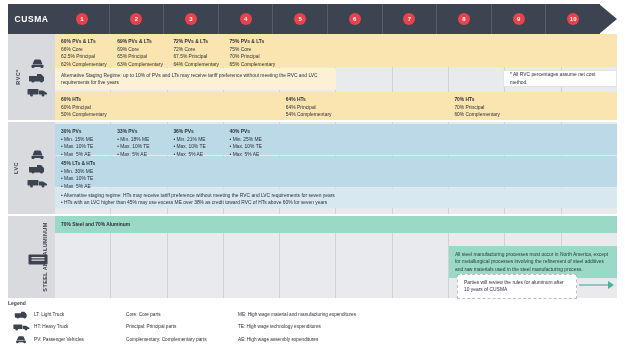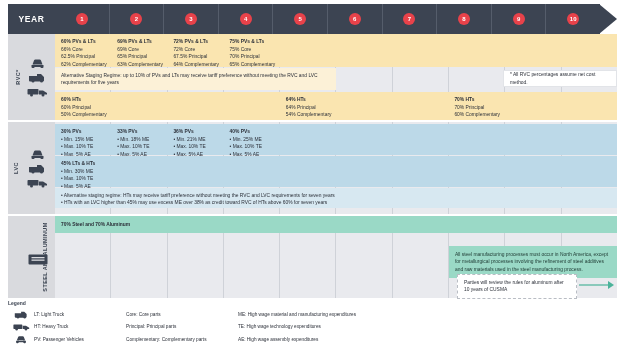--- a/index.html
+++ b/index.html
@@ -139,21 +139,21 @@
   .lg-c { font-size: 4.7px; color: #2b2f38; }
 </style>
 </head>
 <body>
 
 <div id="root">
 
   <div class="yearbar">
     <div class="yearbar-body"></div>
     <div class="yearbar-arrow"></div>
-    <div class="year-label">YEAR</div>
+    <div class="year-label">CUSMA</div>
     <div class="year-cells">
       <div class="year-cell">
           <span class="year-dot">1</span>
         </div>
       <div class="year-cell">
           <span class="year-dot">2</span>
         </div>
       <div class="year-cell">
           <span class="year-dot">3</span>
         </div>

